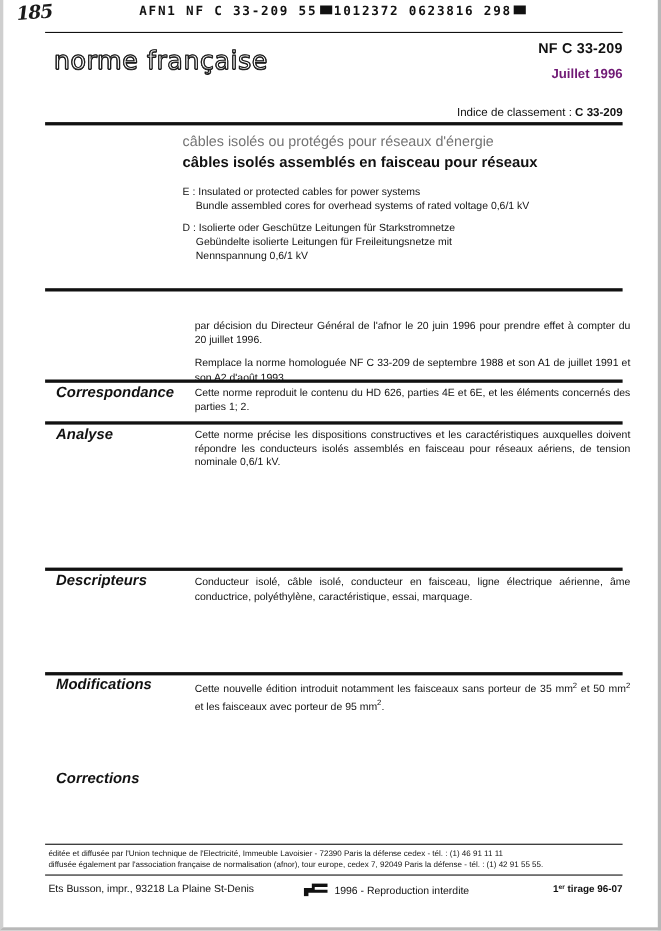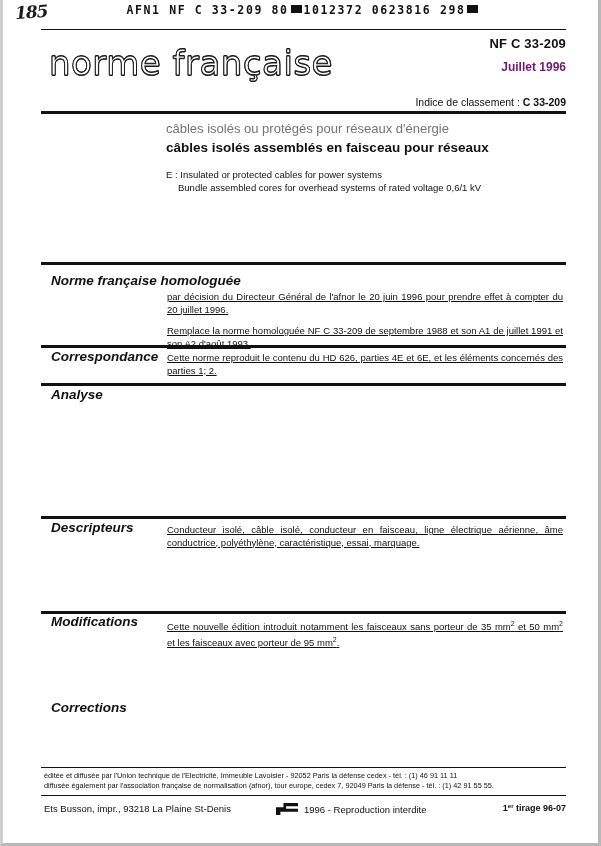--- a/index.html
+++ b/index.html
@@ -78,21 +78,21 @@
     position: absolute;
     left: 38px;
     top: 34px;
     width: 525px;
     height: 72px;
   }
   .nf-logo {
     position: absolute;
     left: 8px;
     top: 9px;
-    font-size: 34px;
+    font-size: 23px;
     font-weight: 400;
     letter-spacing: 0.5px;
     color: #ffffff;
     font-family: "DejaVu Sans", sans-serif;
     -webkit-text-stroke: 1px #1a1a1a;
     text-shadow:
       -0.6px 0 #1a1a1a, 0.6px 0 #1a1a1a,
       0 -0.6px #1a1a1a, 0 0.6px #1a1a1a;
   }
   .ref-num {
@@ -157,27 +157,26 @@
     position: absolute;
     left: 48px;
     font-style: italic;
     font-weight: bold;
     font-size: 13.5px;
     color: #111;
     white-space: nowrap;
   }
   .sec-body {
     position: absolute;
-    left: 164px;
+    left: 174px;
     width: 396px;
     font-size: 9.5px;
     line-height: 12.5px;
     color: #111;
     text-align: justify;
-    text-decoration: underline;
   }
   .sec-body p { margin: 0 0 9px 0; }
   .sec-body p:last-child { margin-bottom: 0; }
   sup { font-size: 7px; vertical-align: 4px; }
 
   
   .footer-fine {
     position: absolute;
     left: 41px;
     width: 522px;
@@ -208,21 +207,21 @@
   }
   .fb-right sup { font-size: 6px; vertical-align: 3px; }
 </style>
 </head>
 <body>
 
 <div id="page">
 
   <div class="handwritten">185</div>
 
-  <div class="ocr-line"><span>AFN1 NF   C 33-209 80</span><span class="blk"></span><span>1012372 0623816 298</span><span class="blk"></span></div>
+  <div class="ocr-line"><span>AFN1 NF   C 33-209 55</span><span class="blk"></span><span>1012372 0623816 298</span><span class="blk"></span></div>
 
   <div class="rule thin" style="top:29px;"></div>
 
   <div id="masthead">
     <div class="nf-logo">norme française</div>
     <div class="ref-num">NF C 33-209</div>
     <div class="ref-date">Juillet 1996</div>
     <div class="indice"><span>Indice de classement :</span>
       <b>C 33-209</b></div>
   </div>
@@ -231,56 +230,63 @@
 
   <div id="titleblock">
     <div class="t-light">câbles isolés ou protégés pour réseaux d'énergie</div>
     <div class="t-bold">câbles isolés assemblés en faisceau pour réseaux</div>
 
     <div class="trans">
       <div class="trans-group">
         <span>E : </span><span>Insulated or protected cables for power systems</span>
         <span class="ind">Bundle assembled cores for overhead systems of rated voltage 0,6/1 kV</span>
       </div>
+      <div class="trans-group">
+        <span>D : </span><span>Isolierte oder Geschütze Leitungen für Starkstromnetze</span>
+        <span class="ind">Gebündelte isolierte Leitungen für Freileitungsnetze mit</span>
+        <span class="ind">Nennspannung 0,6/1 kV</span>
+      </div>
     </div>
   </div>
 
   <div class="rule thick" style="top:262px;"></div>
-  <div class="sec-label" style="top:273px;">Norme française homologuée</div>
   <div class="sec-body" style="top:291px;">
     <p>par décision du Directeur Général de l'afnor le 20 juin 1996 pour prendre effet à compter du 20 juillet 1996.</p>
     <p>Remplace la norme homologuée NF C 33-209 de septembre 1988 et son A1 de juillet 1991 et son A2 d'août 1993.</p>
   </div>
 
   <div class="rule thick" style="top:345px;"></div>
   <div class="sec-label" style="top:349px;">Correspondance</div>
   <div class="sec-body" style="top:352px;">
     <p>Cette norme reproduit le contenu du HD 626, parties 4E et 6E, et les éléments concernés des parties 1; 2.</p>
   </div>
 
   <div class="rule thick" style="top:383px;"></div>
   <div class="sec-label" style="top:387px;">Analyse</div>
+  <div class="sec-body" style="top:390px;">
+    <p>Cette norme précise les dispositions constructives et les caractéristiques auxquelles doivent répondre les conducteurs isolés assemblés en faisceau pour réseaux aériens, de tension nominale 0,6/1 kV.</p>
+  </div>
 
   <div class="rule thick" style="top:516px;"></div>
   <div class="sec-label" style="top:520px;">Descripteurs</div>
   <div class="sec-body" style="top:524px;">
     <p>Conducteur isolé, câble isolé, conducteur en faisceau, ligne électrique aérienne, âme conductrice, polyéthylène, caractéristique, essai, marquage.</p>
   </div>
 
   <div class="rule thick" style="top:611px;"></div>
   <div class="sec-label" style="top:614px;">Modifications</div>
   <div class="sec-body" style="top:618px;">
     <p><span>Cette nouvelle édition introduit notamment les faisceaux sans porteur de 35 mm</span><sup>2</sup><span> et 50 mm</span><sup>2</sup><span> et les faisceaux avec porteur de 95 mm</span><sup>2</sup><span>.</span></p>
   </div>
 
   <div class="sec-label" style="top:700px;">Corrections</div>
 
   <div class="rule thin" style="top:767px;"></div>
   <div class="footer-fine" style="top:771px;">
-    <div>éditée et diffusée par l'Union technique de l'Electricité, Immeuble Lavoisier - 92052 Paris la défense cedex - tél. : (1) 46 91 11 11</div>
+    <div>éditée et diffusée par l'Union technique de l'Electricité, Immeuble Lavoisier - 72390 Paris la défense cedex - tél. : (1) 46 91 11 11</div>
     <div>diffusée également par l'association française de normalisation (afnor), tour europe, cedex 7, 92049 Paris la défense - tél. : (1) 42 91 55 55.</div>
   </div>
   <div class="rule thin" style="top:795px;"></div>
 
   <div class="footer-bottom">
     <span class="fb-left">Ets Busson, impr., 93218 La Plaine St-Denis</span>
     <span class="fb-mid"><span class="ute-mark"></span><span>1996 - Reproduction interdite</span></span>
     <span class="fb-right"><span>1</span><sup>er</sup><span> tirage 96-07</span></span>
   </div>
 

